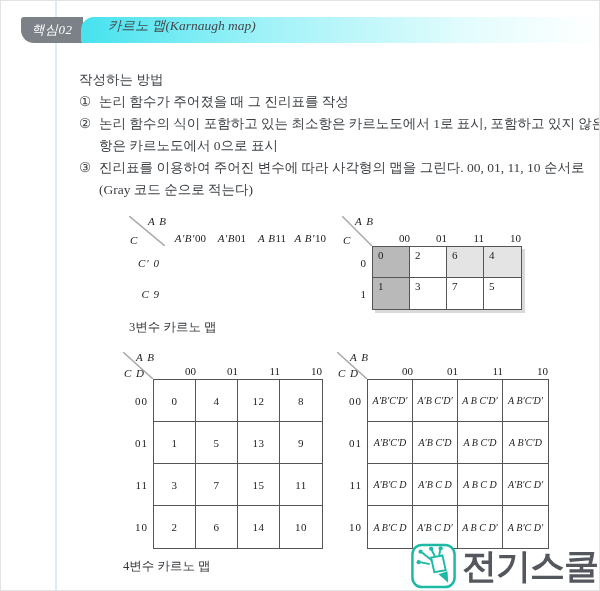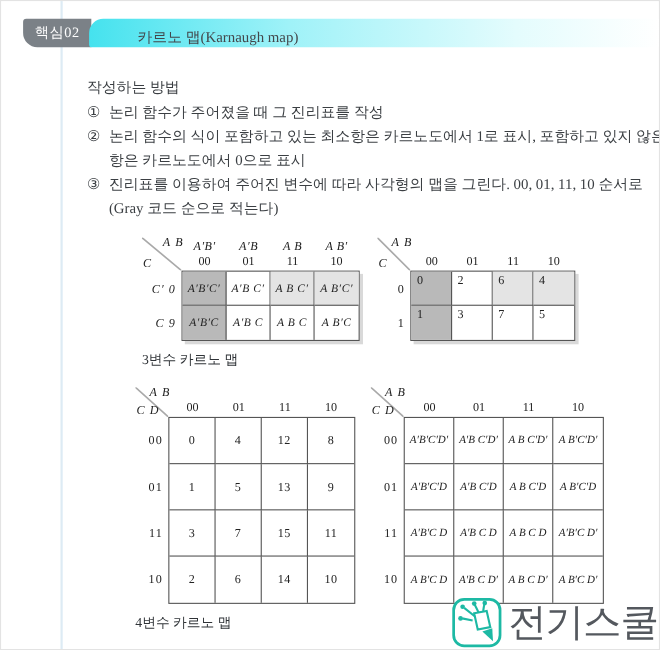--- a/index.html
+++ b/index.html
@@ -6,33 +6,33 @@
   html,body { background:#fff; }
   .page {
     position:relative; width:600px; height:591px; background:#fff;
     border:1px solid #e3e3e3; overflow:hidden;
     font-family:"Liberation Serif","DejaVu Serif",serif; color:#3b3f43;
   }
   .vline { position:absolute; left:54px; top:0; width:2px; height:100%;
     background:var(--line-blue,#cfe2ف0); background:var(--line-blue,#cfe2f0); opacity:.7; }
 
   
-  .hdr { position:absolute; left:0; top:16px; width:100%; height:38px; }
+  .hdr { position:absolute; left:0; top:16px; width:100%; height:38px;font-style:italic; }
   .badge {
     position:absolute; left:20px; top:0; width:62px; height:26px;
     background:var(--badge-bg,#7b8187); color:#fff;
     border-radius:3px 0 0 13px;
     font-family:"Liberation Serif",serif; font-size:13px;
     display:flex; align-items:center; justify-content:center; letter-spacing:.5px;
   }
   .titlebar {
     position:absolute; left:80px; top:0; right:0; height:26px;
     background:linear-gradient(90deg, var(--accent-cyan,#45e2ee) 0%, #9ff2f8 35%, #e4fcfd 75%, #ffffff 100%);
     border-radius:13px 0 0 2px;
-    display:flex; align-items:flex-end; padding-left:44px;
+    display:flex; align-items:flex-start; padding-left:27px;
   }
   .title { font-size:13.5px; color:#43474b; white-space:nowrap; }
 
   
   .bodytext { position:absolute; left:78px; top:68px; font-size:13.5px; line-height:22px; }
   .bodytext .ln { display:block; white-space:nowrap; }
   .item { display:flex; }
   .marker { width:20px; flex:none; }
 
   
@@ -40,21 +40,21 @@
   .maps-row { display:flex; align-items:flex-start; }
   .fig-caption { text-align:left; font-size:12.5px; color:#2f3337; margin-top:9px; white-space:nowrap; }
 
   .kmap { display:grid; grid-template-columns:var(--lw) auto; grid-template-rows:var(--hh) auto;
           width:max-content; color:#222; font-size:11px; }
   .kcorner { position:relative; width:var(--lw); height:var(--hh); }
   .kcorner svg { position:absolute; inset:0; width:100%; height:100%; }
   .ctop { position:absolute; top:-1px; right:-2px; font-style:italic; white-space:nowrap; letter-spacing:1px; }
   .cleft { position:absolute; bottom:0; left:1px; font-style:italic; white-space:nowrap; letter-spacing:1px; }
   .kcolheads { display:flex; align-items:flex-end; padding-left:1px; }
-  .kch { width:var(--cw); display:flex; flex-direction:column; align-items:center; justify-content:flex-end; }
+  .kch { width:var(--cw); display:flex; flex-direction:row; align-items:center; justify-content:flex-end; }
   .kch .term { font-style:italic; line-height:13px; letter-spacing:.5px; white-space:nowrap; }
   .kch .bits { line-height:15px; }
   .krowheads { display:flex; flex-direction:column; padding-top:1px; }
   .krh { height:var(--rh); display:flex; align-items:center; justify-content:flex-end;
          padding-right:5px; font-style:italic; letter-spacing:1px; white-space:nowrap; }
   .kcells { display:grid; grid-template-columns:repeat(4,var(--cw)); grid-auto-rows:var(--rh);
             border:1px solid #555; background:#fff; width:max-content; }
   .shadowed .kcells { box-shadow:3px 3px 0 var(--border-gray,#d9d9d9); }
   .kcell { border-right:1px solid #555; border-bottom:1px solid #555;
            display:flex; align-items:center; justify-content:center;
@@ -76,21 +76,21 @@
   .m4 .krh { font-style:normal; }
   .m4r { --cw:45px; }
   .m4r .kcell { font-size:10px; letter-spacing:0; }
 
   .fig1 { left:128px; top:215px; }
   .fig2 { left:122px; top:351px; }
 
   
   .logo { position:absolute; right:1px; bottom:1px; display:flex; align-items:center; gap:5px; }
   .logo-badge { width:47px; height:46px; }
-  .logo-text { font-family:"Liberation Sans","DejaVu Sans",sans-serif; font-weight:normal;
+  .logo-text { font-family:"Liberation Sans","DejaVu Sans",sans-serif; font-weight:bold;
     font-size:35px; color:#54585e; letter-spacing:-1px; line-height:44px; white-space:nowrap; }
 </style>
 </head>
 <body>
 
 <div class="page">
   <div class="vline"></div>
 
   <div class="hdr">
     <div class="badge">핵심02</div>
@@ -148,30 +148,20 @@
               <span class="bits">11</span>
             </div>
           <div class="kch">
               <span class="term">A B′</span>
               <span class="bits">10</span>
             </div>
         </div>
         <div class="krowheads">
           <div class="krh">C′ 0</div>
           <div class="krh">C 9</div>
-        </div>
-        <div class="kcells rows2">
-          <div class="kcell dk">A′B′C′</div>
-          <div class="kcell">A′B C′</div>
-          <div class="kcell lt">A B C′</div>
-          <div class="kcell lt">A B′C′</div>
-          <div class="kcell dk">A′B′C</div>
-          <div class="kcell">A′B C</div>
-          <div class="kcell">A B C</div>
-          <div class="kcell">A B′C</div>
         </div>
       </div>
 
       <div class="kmap m3r shadowed">
         <div class="kcorner">
           <svg viewBox="0 0 100 100" preserveAspectRatio="none">
               <line x1="0" y1="0" x2="100" y2="100" stroke="#a9a9a9" stroke-width="1.5" vector-effect="non-scaling-stroke"></line>
             </svg>
           <span class="ctop">A B</span>
           <span class="cleft">C</span>

